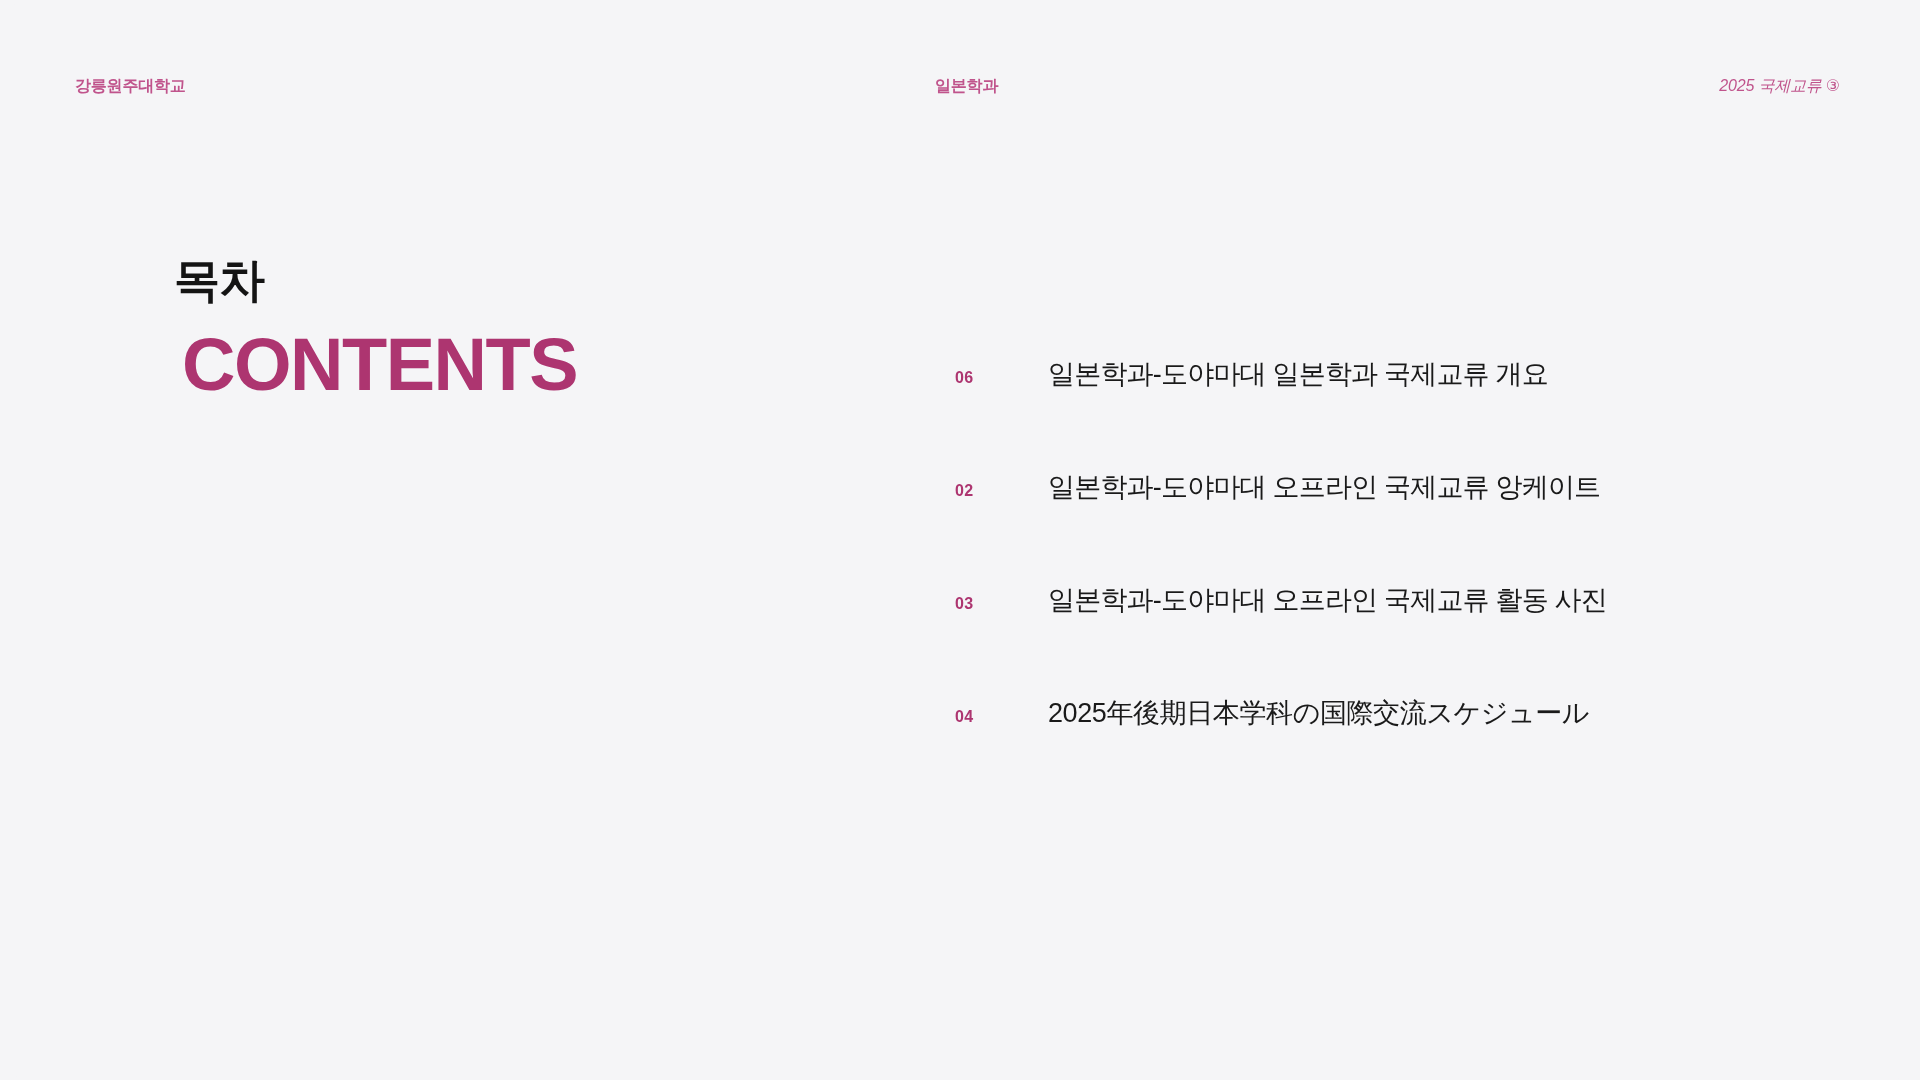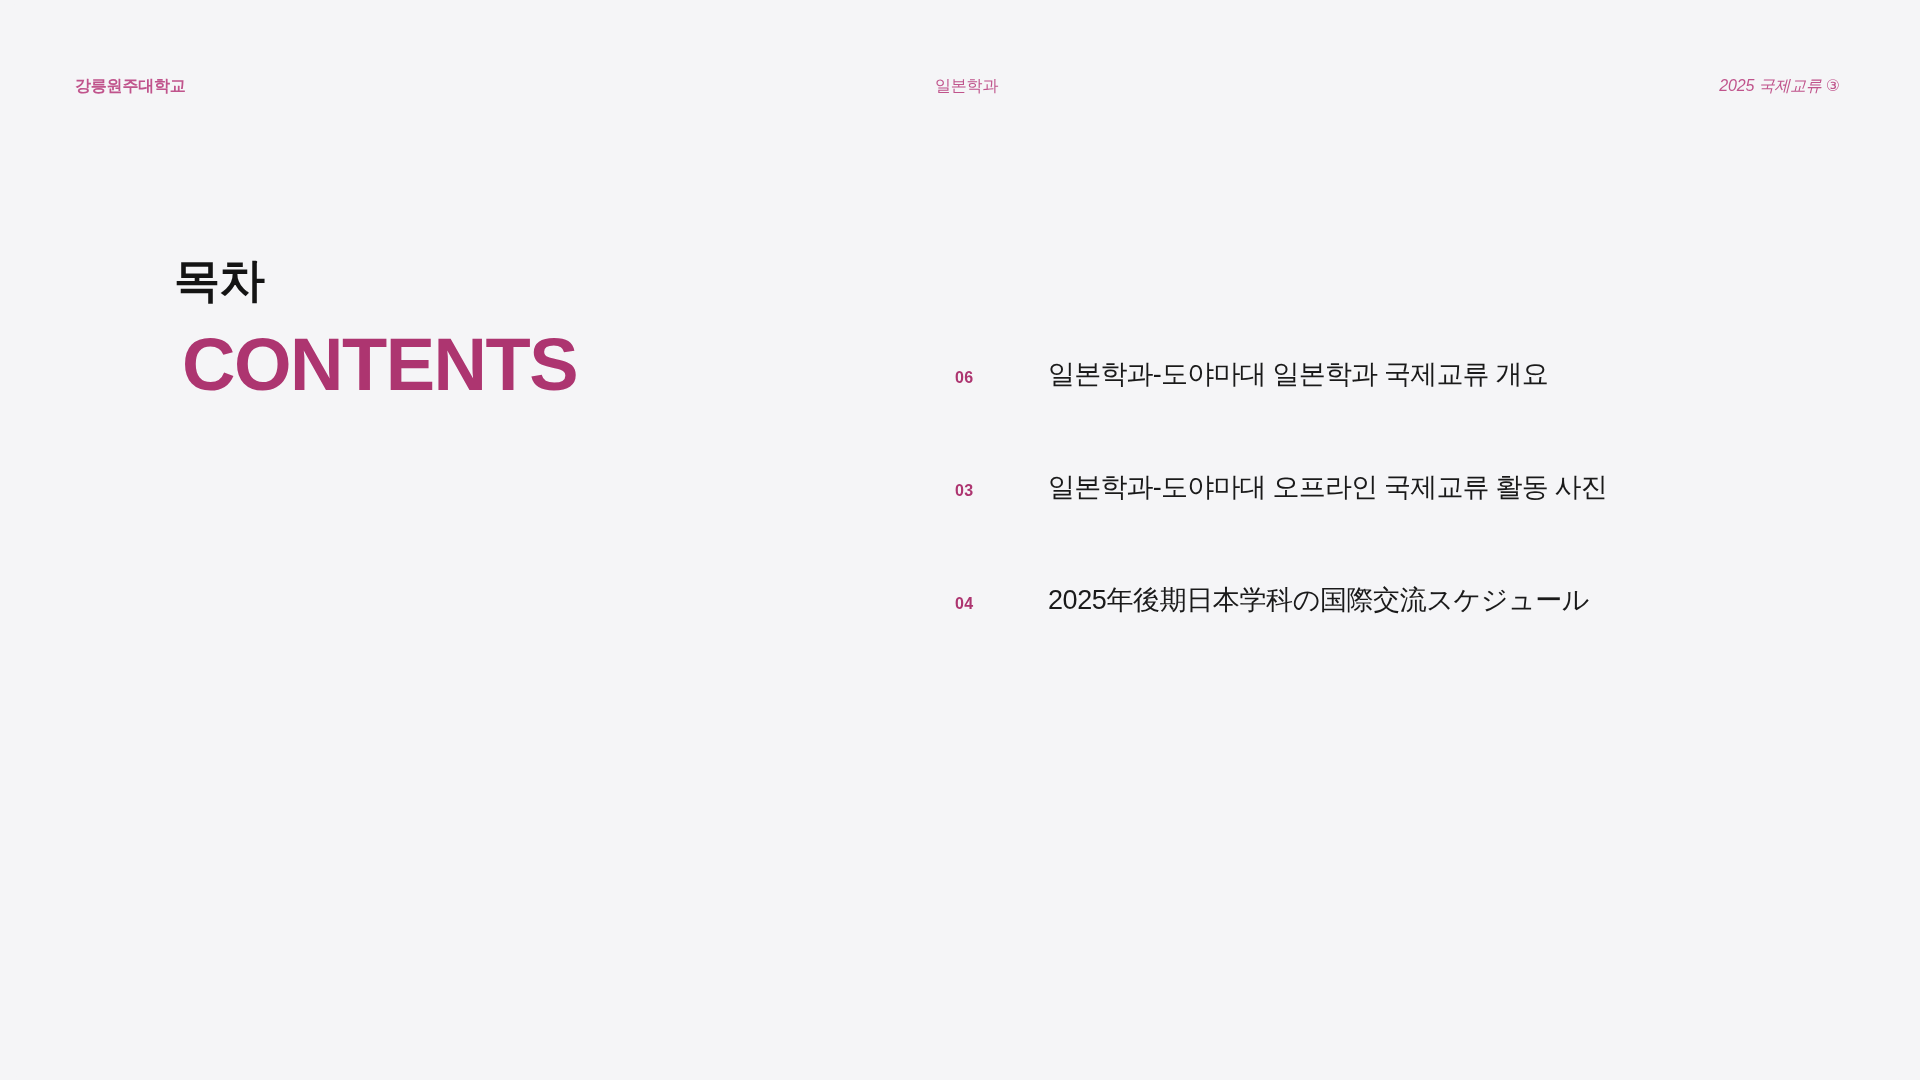--- a/index.html
+++ b/index.html
@@ -44,21 +44,21 @@
     font-weight: 700;
     color: #c0548c;
     letter-spacing: -0.2px;
     white-space: nowrap;
   }
 
   .hdr-center {
     position: absolute;
     left: 935px;
     font-size: 16px;
-    font-weight: 400;
+    font-weight: 700;
     color: #c0548c;
     letter-spacing: -0.2px;
     white-space: nowrap;
   }
 
   .hdr-right {
     position: absolute;
     right: 80px;
     font-size: 16px;
     font-weight: 400;
@@ -145,20 +145,24 @@
     <div class="title-en">CONTENTS</div>
   </div>
 
   <div class="contents-list">
 
     <div class="contents-row">
       <span class="row-num">06</span>
       <span class="row-label">일본학과-도야마대 일본학과 국제교류 개요</span>
     </div>
 
+    <div class="contents-row">
+      <span class="row-num">02</span>
+      <span class="row-label">일본학과-도야마대 오프라인 국제교류 앙케이트</span>
+    </div>
 
     <div class="contents-row">
       <span class="row-num">03</span>
       <span class="row-label">일본학과-도야마대 오프라인 국제교류 활동 사진</span>
     </div>
 
     <div class="contents-row">
       <span class="row-num">04</span>
       <span class="row-label jp">2025年後期日本学科の国際交流スケジュール</span>
     </div>

